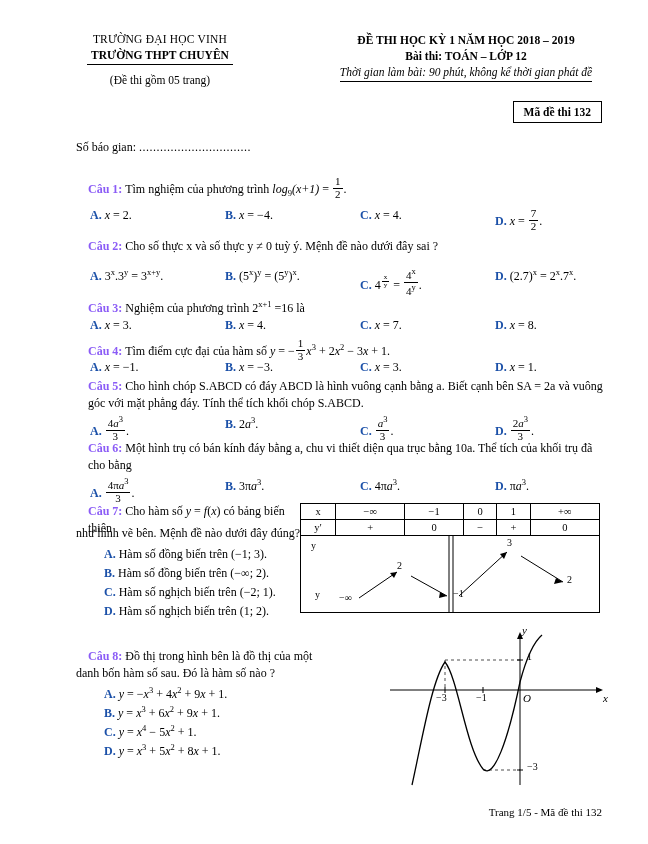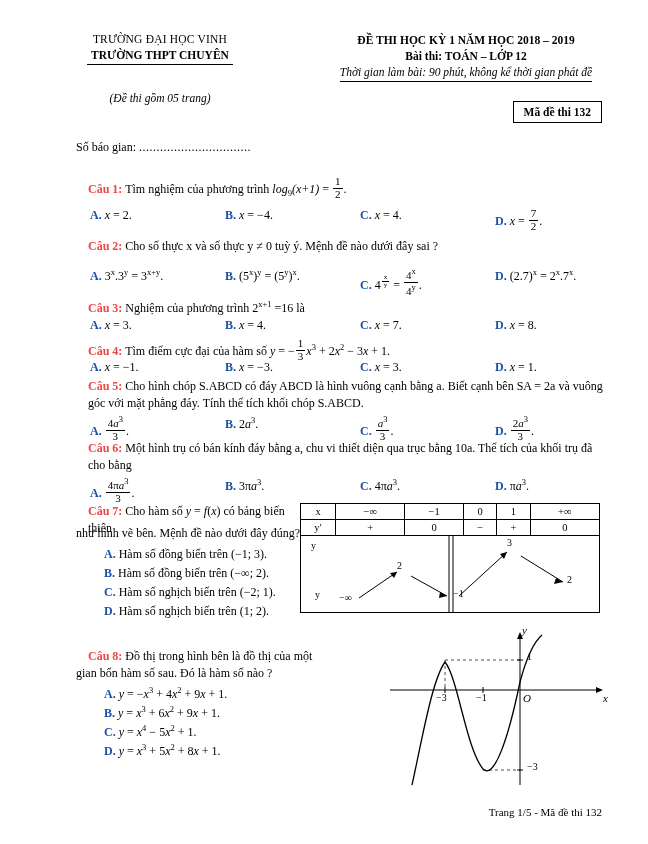--- a/index.html
+++ b/index.html
@@ -12,41 +12,41 @@
     position:relative;
     overflow:hidden;
   }
   .page{position:relative;width:648px;height:844px;}
 
   
   .header{display:flex;padding:32px 40px 0 40px;gap:44px;}
   .hdr-left{width:240px;text-align:center;font-size:11.5px;line-height:1.35;}
   .hdr-left .l1{letter-spacing:.2px;}
   .hdr-left .l2{font-weight:bold;border-bottom:1px solid #000;display:inline-block;padding:0 4px 1px 4px;}
-  .hdr-left .pages{margin-top:26px;font-style:italic;font-size:11.5px;}
+  .hdr-left .pages{margin-top:8px;font-size:11.5px;}
   .hdr-right{flex:1;text-align:center;font-size:11.5px;line-height:1.4;}
   .hdr-right .t1{font-weight:bold;}
   .hdr-right .t2{font-weight:bold;}
   .hdr-right .t3{font-style:italic;border-bottom:1px solid #000;display:inline-block;padding-bottom:1px;}
   .code-box{
     position:absolute;right:46px;top:101px;
     border:1px solid #000;padding:4px 10px;font-weight:bold;font-size:11.5px;
   }
 
   .namerow{
     position:absolute;left:76px;top:140px;width:540px;
     display:flex;font-size:12px;
   }
   .namerow .n1{width:330px;}
   .namerow .n2{flex:1;}
   .dots{letter-spacing:.5px;}
 
   
   .q{position:absolute;font-size:12px;line-height:1.45;}
-  .qlab{color:#ef4444;font-weight:bold;}
+  .qlab{color:#8b5cf6;font-weight:bold;}
   .opt{color:#1b50a8;font-weight:bold;}
   .ans{position:absolute;display:flex;width:540px;left:90px;font-size:12px;}
   .ans > div{width:135px;}
   .mathi{font-style:italic;}
 
   
   .frac{display:inline-block;vertical-align:-0.45em;text-align:center;font-size:11px;line-height:1.08;margin:0 1px;}
   .frac .num{display:block;padding:0 2px;}
   .frac .den{display:block;border-top:1px solid #000;padding:0 2px;}
   .sup{font-size:8.5px;vertical-align:super;}
@@ -236,21 +236,21 @@
       <div style="position:absolute;left:206px;top:1px;font-size:10px;">3</div>
       <div style="position:absolute;left:266px;top:38px;font-size:10px;">2</div>
     </div>
   </div>
 
   <div class="q" style="left:88px;top:648px;width:250px;">
     <span class="qlab">Câu 8:</span>
     Đồ thị trong hình bên là đồ thị của một
   </div>
   <div class="q" style="left:76px;top:665px;width:270px;">
-    gian bốn hàm số sau. Đó là hàm số nào ?
+    danh bốn hàm số sau. Đó là hàm số nào ?
   </div>
   <div class="q" style="left:104px;top:684px;">
     <span class="opt">A.</span>
     <span class="mathi">y</span> = −<span class="mathi">x</span><span class="sup">3</span> + 4<span class="mathi">x</span><span class="sup">2</span> + 9<span class="mathi">x</span> + 1.
   </div>
   <div class="q" style="left:104px;top:703px;">
     <span class="opt">B.</span>
     <span class="mathi">y</span> = <span class="mathi">x</span><span class="sup">3</span> + 6<span class="mathi">x</span><span class="sup">2</span> + 9<span class="mathi">x</span> + 1.
   </div>
   <div class="q" style="left:104px;top:722px;">

